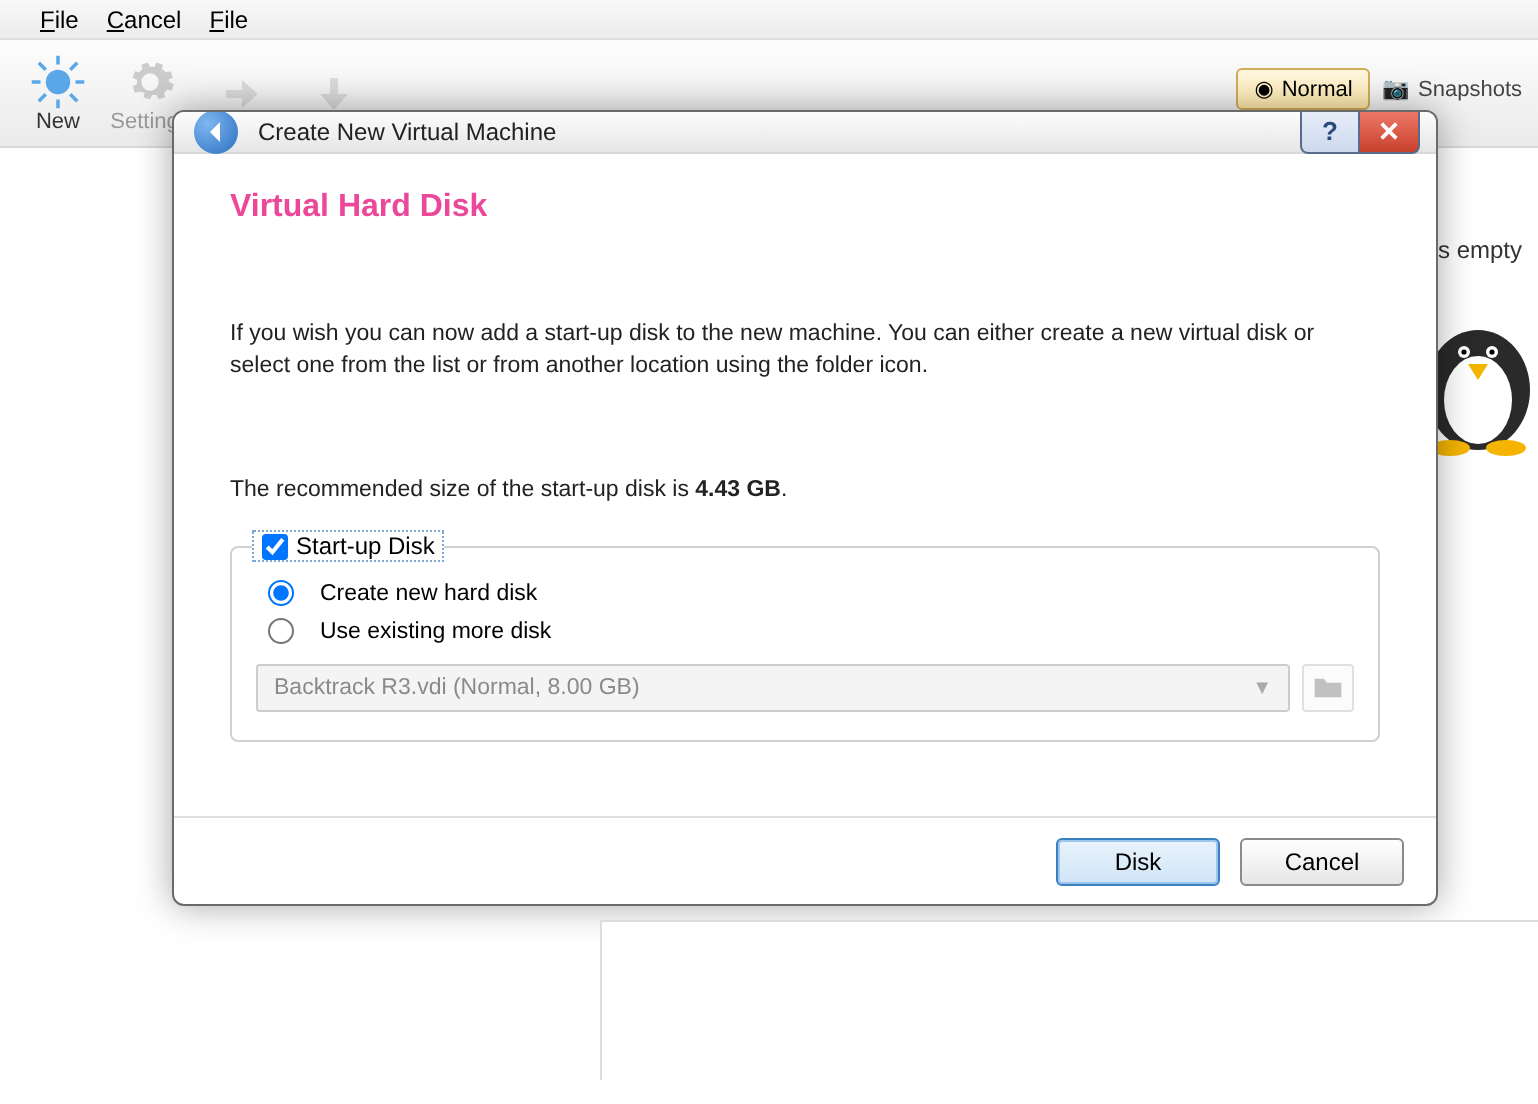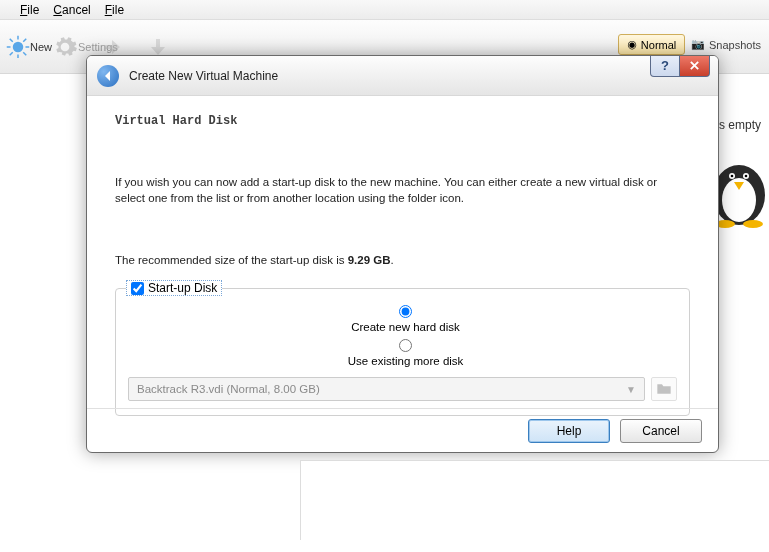--- a/index.html
+++ b/index.html
@@ -5,21 +5,21 @@
 * { box-sizing: border-box; margin: 0; padding: 0; font-family: "Segoe UI", Tahoma, sans-serif; }
 body { width: 769px; height: 552px; background: #fff; position: relative; overflow: hidden; font-size: 12px; color: #000; }
 
 
 .menubar { height: 20px; background: linear-gradient(#f8f8f8,#ececec); display: flex; align-items: center; padding: 0 20px; gap: 14px; border-bottom: 1px solid #ddd; }
 .menubar span { text-decoration: underline dotted transparent; }
 .menubar span::first-letter { text-decoration: underline; }
 
 
 .toolbar { height: 54px; background: linear-gradient(#fdfdfd,#eaeaea); display: flex; align-items: center; padding: 0 6px; border-bottom: 1px solid #d8d8d8; position: relative; }
-.toolbtn { display: flex; flex-direction: row; align-items: center; width: 46px; color: #333; font-size: 11px; }
+.toolbtn { display: flex; flex-direction: column; align-items: center; width: 46px; color: #333; font-size: 11px; }
 .toolbtn .ico { width: 28px; height: 28px; display: flex; align-items: center; justify-content: center; }
 .toolbtn.disabled { opacity: .45; }
 .gear-svg { width: 26px; height: 26px; fill: #999; }
 .arrow-right, .arrow-down { width: 24px; height: 24px; fill: #bbb; }
 
 .toolbar-right { position: absolute; right: 8px; top: 14px; display: flex; gap: 6px; align-items: center; }
 .pillbtn { border: 1px solid #cfae5a; background: linear-gradient(#fff7e0,#ffe9a8); border-radius: 3px; padding: 3px 8px; font-size: 11px; display: flex; align-items: center; gap: 4px; }
 .snap { display: flex; align-items: center; gap: 4px; font-size: 11px; color: #444; }
 
 
@@ -31,34 +31,34 @@
 .blur-welcome { position: absolute; left: 330px; top: 90px; color: #999; filter: blur(2px); font-weight: bold; font-size: 14px; }
 
 
 .dialog { position: absolute; left: 86px; top: 55px; width: 633px; height: 398px; border: 1px solid #6a6a6a; border-radius: 6px; background: #fff; box-shadow: 0 0 18px rgba(0,0,0,.35); overflow: hidden; }
 .titlebar-ctrls { position: absolute; right: 8px; top: -1px; display: flex; }
 .winbtn { width: 30px; height: 22px; border: 1px solid #5a6a8a; border-top: none; display: flex; align-items: center; justify-content: center; }
 .winbtn.help { background: linear-gradient(#e8eef9,#cdd9ee); border-radius: 0 0 0 4px; color: #2a4a7a; font-weight: bold; font-size: 13px; }
 .winbtn.close { background: linear-gradient(#ef7b6a,#c8402c); border-radius: 0 0 4px 0; border-left: none; color: #fff; }
 .winbtn.close svg { width: 11px; height: 11px; stroke: #fff; stroke-width: 2; }
 
-.dlg-header { height: 40px; background: linear-gradient(#fdfdfd,#e5e5e5); border-bottom: 1px solid #d8d8d8; display: flex; align-items: center; padding: 0 10px; gap: 10px; }
+.dlg-header { height: 21px; background: linear-gradient(#fdfdfd,#e5e5e5); border-bottom: 1px solid #d8d8d8; display: flex; align-items: center; padding: 0 10px; gap: 10px; }
 .back-arrow { width: 22px; height: 22px; border-radius: 50%; background: radial-gradient(circle at 30% 30%, #7fb7f0, #2b6fc0); display: flex; align-items: center; justify-content: center; }
 .back-arrow svg { width: 12px; height: 12px; fill: #fff; }
 .dlg-header-title { font-size: 12px; color: #222; }
 
 .dlg-body { padding: 18px 28px 10px 28px; }
-.dlg-h1 { color: #404040; font-size: 12px; font-weight: 600; margin-bottom: 16px; font-family: Liberation Mono, monospace; }
+.dlg-h1 { color: #ec4899; font-size: 16px; font-weight: 600; margin-bottom: 16px; font-family: Liberation Sans, sans-serif; }
 .dlg-body p { font-size: 11.5px; line-height: 1.4; color: #222; margin-bottom: 10px; margin-top: 46px; }
 .dlg-body .strong { font-weight: bold; }
 
 .groupbox { border: 1px solid #d0d0d0; border-radius: 4px; margin-top: 20px; padding: 10px 12px 14px 12px; position: relative; }
 .groupbox-legend { position: absolute; top: -9px; left: 10px; background: #fff; padding: 0 4px; display: flex; align-items: center; gap: 4px; border: 1px dotted #7aa7d8; }
 .groupbox-legend input { margin: 0; }
-.radio-row { display: flex; align-items: center; gap: 3px; margin: 6px 0 0 6px; font-size: 11.5px; flex-direction: column; }
+.radio-row { display: flex; align-items: center; gap: 13px; margin: 6px 0 0 6px; font-size: 11.5px; }
 .radio-row input { margin: 0; }
 
 .disk-select-row { display: flex; align-items: center; gap: 6px; margin-top: 10px; }
 .disk-select { flex: 1; height: 24px; border: 1px solid #ccc; border-radius: 2px; background: #f4f4f4; color: #8a8a8a; padding: 0 8px; display: flex; align-items: center; justify-content: space-between; font-size: 11.5px; }
 .disk-select .chev { color: #aaa; font-size: 10px; }
 .folder-btn { width: 26px; height: 24px; border: 1px solid #ccc; border-radius: 2px; background: #fafafa; display: flex; align-items: center; justify-content: center; opacity: .6; }
 .folder-btn svg { width: 16px; height: 14px; fill: #999; }
 
 .dlg-footer { position: absolute; bottom: 0; left: 0; right: 0; height: 44px; border-top: 1px solid #e0e0e0; display: flex; align-items: center; justify-content: flex-end; padding: 0 16px; gap: 10px; }
 .btn { min-width: 82px; height: 24px; border: 1px solid #8a8a8a; border-radius: 3px; background: linear-gradient(#fefefe,#e6e6e6); font-size: 12px; display: flex; align-items: center; justify-content: center; }
@@ -165,21 +165,21 @@
           <path d="M8 1 L3 6 L8 11 Z"></path>
         </svg>
     </div>
     <span class="dlg-header-title">Create New Virtual Machine</span>
   </div>
 
   <div class="dlg-body">
     <div class="dlg-h1">Virtual Hard Disk</div>
     <p>If you wish you can now add a start-up disk to the new machine. You can either create a new virtual disk or select one from the list or from another location using the folder icon.</p>
     <p>
-      <span>The recommended size of the start-up disk is </span><span class="strong">9.29 GB</span><span>.</span>
+      <span>The recommended size of the start-up disk is </span><span class="strong">4.43 GB</span><span>.</span>
     </p>
 
     <div class="groupbox">
       <label class="groupbox-legend">
         <input type="checkbox" checked="" style="">
         <span>Start-up Disk</span>
       </label>
 
       <label class="radio-row">
         <input type="radio" name="hd" checked="" style="">
@@ -198,18 +198,18 @@
         <div class="folder-btn">
           <svg viewBox="0 0 24 20">
               <path d="M2 3h7l2 3h11v11H2z"></path>
             </svg>
         </div>
       </div>
     </div>
   </div>
 
   <div class="dlg-footer">
-    <div class="btn primary">Help</div>
+    <div class="btn primary">Disk</div>
     <div class="btn">Cancel</div>
   </div>
 </div>
 
 <div class="lowersep"></div>
 
 </body></html>

